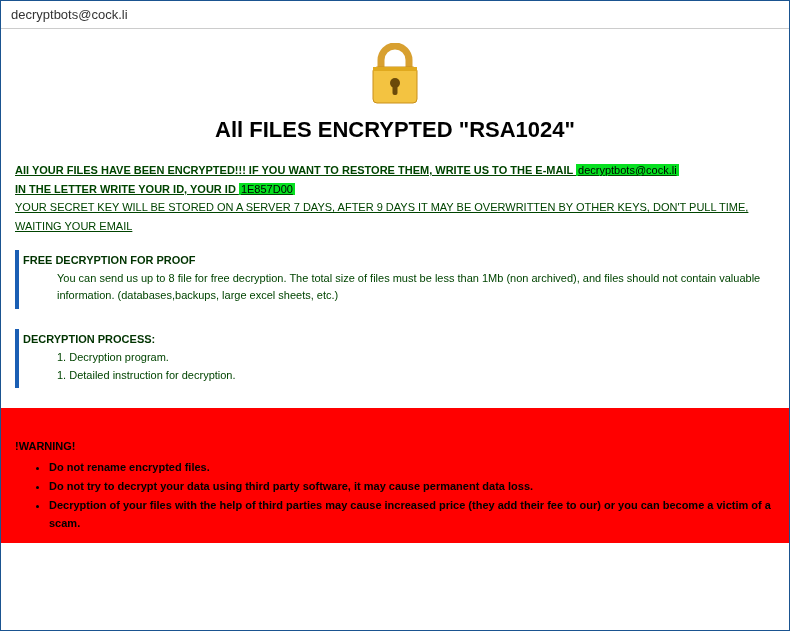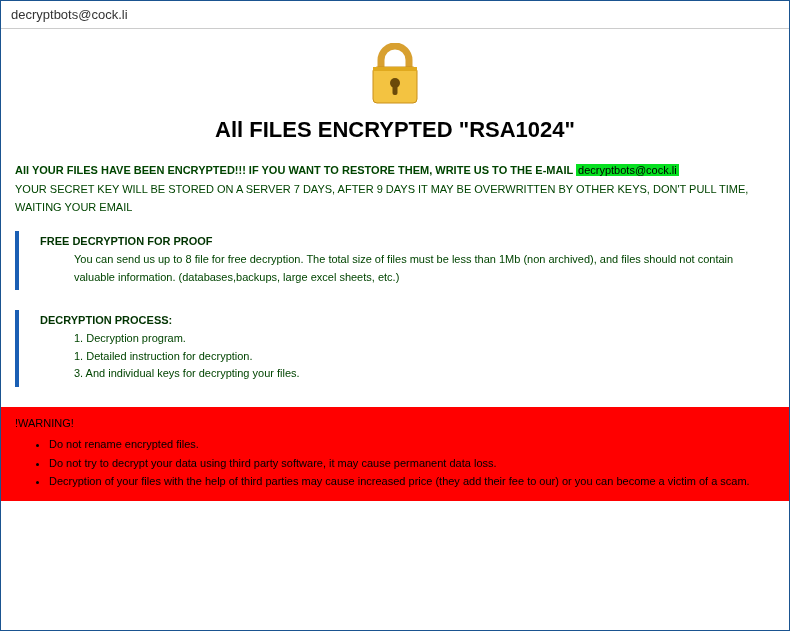--- a/index.html
+++ b/index.html
@@ -39,30 +39,30 @@
       font-weight: bold;
       color: #000;
       margin: 8px 0 18px 0;
     }
     .intro {
       font-size: 11px;
       color: #004400;
       line-height: 1.7;
       margin-bottom: 14px;
     }
-    .intro .line { display: block; }
+    .intro .line { display: block; text-decoration: underline; }
     .intro b { font-weight: bold; }
     .hl {
       background: #06e020;
       color: #000;
       padding: 0 2px;
     }
     .section {
       border-left: 4px solid #1a5fb4;
-      padding: 4px 10px 4px 21px;
+      padding: 4px 10px 4px 4px;
       margin-bottom: 20px;
     }
     .sec-title {
       font-size: 11px;
       font-weight: bold;
       color: #003300;
       margin-bottom: 4px;
     }
     .sec-body {
       font-size: 11px;
@@ -71,26 +71,28 @@
       padding-left: 34px;
     }
     .warning {
       background: #ff0000;
       color: #000;
       padding: 10px 14px;
       margin: 0 -14px;
       font-size: 11px;
     }
     .warning .wtitle {
-      font-weight: normal;
+      font-weight: bold;
       margin-bottom: 6px;
+      margin-top: 22px;
     }
     .warning ul {
       list-style: disc;
       padding-left: 34px;
+      font-weight: bold;
     }
     .warning li {
       line-height: 1.7;
     }
     
     .content-area::-webkit-scrollbar { width: 17px; }
     .content-area::-webkit-scrollbar-track { background: #f0f0f0; }
     .content-area::-webkit-scrollbar-thumb { background: #c8c8c8; border: 1px solid #aaa; }
     .content-area::-webkit-scrollbar-button { background: #f0f0f0; height: 17px; border: 1px solid #ccc; }
   </style>
@@ -115,34 +117,36 @@
         </svg>
       </span>
     </div>
 
     <h1 class="main-title">All FILES ENCRYPTED "RSA1024"</h1>
 
     <div class="intro">
       <span class="line">
         <b>All YOUR FILES HAVE BEEN ENCRYPTED!!! IF YOU WANT TO RESTORE THEM, WRITE US TO THE E-MAIL </b><span class="hl">decryptbots@cock.li</span>
       </span>
+      <span class="line">
+        <b>IN THE LETTER WRITE YOUR ID, YOUR ID </b><span class="hl">1E857D00</span>
+      </span>
       <span class="line">YOUR SECRET KEY WILL BE STORED ON A SERVER 7 DAYS, AFTER 9 DAYS IT MAY BE OVERWRITTEN BY OTHER KEYS, DON'T PULL TIME, WAITING YOUR EMAIL</span>
     </div>
 
     <div class="section">
       <div class="sec-title">FREE DECRYPTION FOR PROOF</div>
       <div class="sec-body">You can send us up to 8 file for free decryption. The total size of files must be less than 1Mb (non archived), and files should not contain valuable information. (databases,backups, large excel sheets, etc.)</div>
     </div>
 
     <div class="section">
       <div class="sec-title">DECRYPTION PROCESS:</div>
       <div class="sec-body">
         <div>1. Decryption program.</div>
         <div>1. Detailed instruction for decryption.</div>
-        <div>3. And individual keys for decrypting your files.</div>
       </div>
     </div>
 
     <div class="warning">
       <div class="wtitle">!WARNING!</div>
       <ul>
         <li>Do not rename encrypted files.</li>
         <li>Do not try to decrypt your data using third party software, it may cause permanent data loss.</li>
         <li>Decryption of your files with the help of third parties may cause increased price (they add their fee to our) or you can become a victim of a scam.</li>
       </ul>

